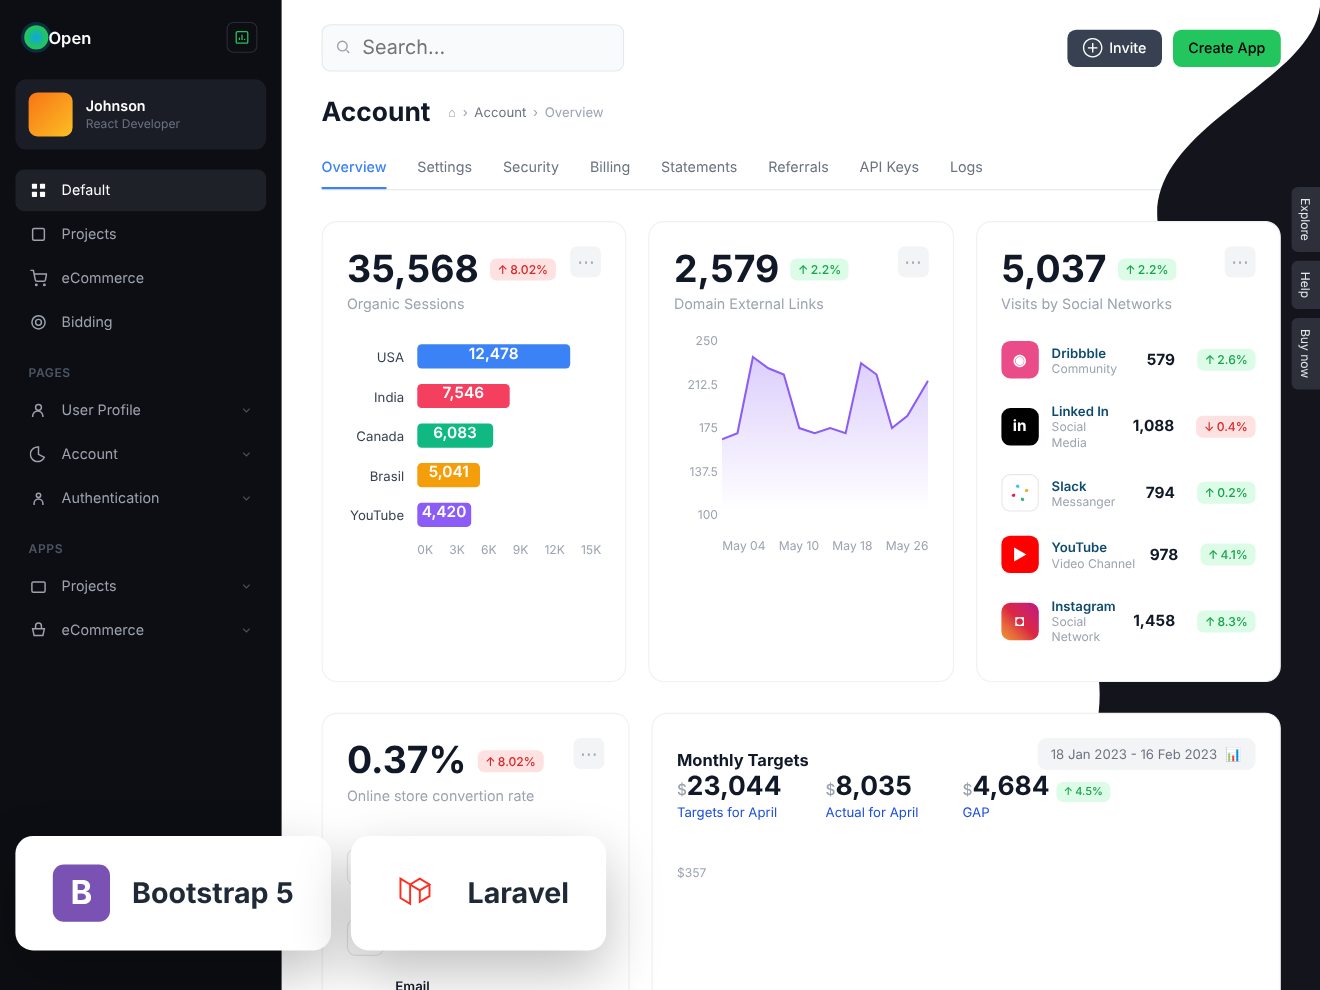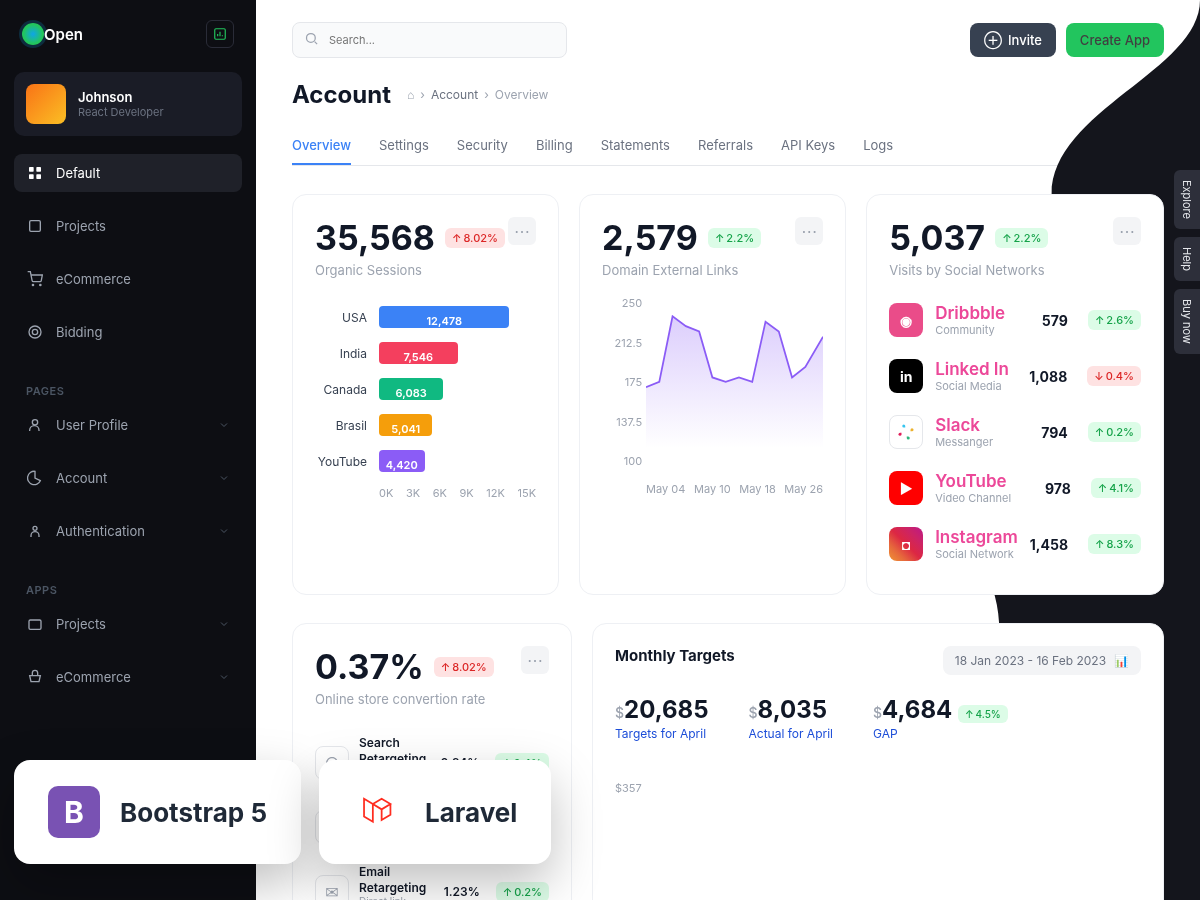--- a/index.html
+++ b/index.html
@@ -9,36 +9,36 @@
 .sidebar::-webkit-scrollbar{width:0}
 .brand{display:flex;align-items:center;justify-content:space-between;margin-bottom:24px;padding:0 8px}
 .brand-left{display:flex;align-items:center;}
 .brand-logo{width:22px;height:22px;border-radius:50%;background:radial-gradient(circle,#0ea5e9 0%,#22c55e 60%);box-shadow:0 0 0 3px rgba(14,165,233,.2)}
 .brand-name{font-weight:600;font-size:15px}
 .brand-chart{width:28px;height:28px;border:1px solid #2a2c38;border-radius:6px;display:flex;align-items:center;justify-content:center;color:#22c55e}
 .user-card{background:#1a1c26;border-radius:10px;padding:12px;display:flex;gap:12px;align-items:center;margin-bottom:18px}
 .avatar{width:40px;height:40px;border-radius:8px;background:linear-gradient(135deg,#f97316,#fbbf24)}
 .user-name{font-size:13px;font-weight:600}
 .user-role{font-size:11px;color:#6b7280}
-.nav-item{display:flex;align-items:center;gap:12px;padding:10px 12px;border-radius:8px;font-size:13px;color:#9ca3af;cursor:pointer;margin-bottom:15px;position:relative}
+.nav-item{display:flex;align-items:center;gap:12px;padding:10px 12px;border-radius:8px;font-size:13px;color:#9ca3af;cursor:pointer;margin-bottom:2px;position:relative}
 .nav-item.active{background:#1f2129;color:#fff}
 .nav-icon{width:18px;height:18px;display:flex;align-items:center;justify-content:center;flex-shrink:0}
 .nav-label{flex:1}
 .chevron{width:12px;height:12px;color:#4b5563}
 .section-label{font-size:11px;font-weight:600;color:#4b5563;letter-spacing:.5px;padding:18px 12px 8px}
 .main{flex:1;background:#fff;overflow-y:auto;position:relative}
 .main::-webkit-scrollbar{width:0}
 .topbar{display:flex;align-items:center;justify-content:space-between;padding:22px 36px 10px}
 .search{position:relative;width:275px}
-.search input{width:100%;border:1px solid #e5e7eb;border-radius:8px;padding:10px 12px 10px 36px;font-size:11px;background:#f9fafb}
+.search input{width:100%;border:1px solid #e5e7eb;border-radius:8px;padding:10px 12px 10px 36px;font-size:18px;background:#f9fafb}
 .search-icon{position:absolute;left:12px;top:50%;transform:translateY(-50%);color:#9ca3af}
 .topbar-actions{display:flex;gap:10px}
 .btn{padding:9px 14px;border-radius:8px;font-size:13px;font-weight:500;border:none;cursor:pointer;display:flex;align-items:center;gap:6px}
 .btn-dark{background:#374151;color:#fff}
-.btn-green{background:#22c55e;color:#404040}
+.btn-green{background:#22c55e;color:#000000}
 .page-header{padding:12px 36px 0}
 .page-title-row{display:flex;align-items:center;gap:16px}
 .page-title{font-size:24px;font-weight:700;color:#111827}
 .breadcrumb{display:flex;align-items:center;gap:6px;font-size:12px;color:#9ca3af}
 .breadcrumb a{color:#6b7280;text-decoration:none}
 .tabs{display:flex;gap:28px;border-bottom:1px solid #e5e7eb;margin-top:18px}
 .tab{padding:10px 0;font-size:13px;color:#6b7280;cursor:pointer;border-bottom:2px solid transparent}
 .tab.active{color:#3b82f6;border-bottom-color:#3b82f6;font-weight:500}
 .cards{display:grid;grid-template-columns:repeat(3,1fr);gap:20px;padding:28px 36px}
 .card{background:#fff;border:1px solid #eef0f4;border-radius:14px;padding:22px;position:relative}
@@ -47,42 +47,42 @@
 .metric-val{font-size:34px;font-weight:700;color:#111827}
 .badge{font-size:11px;padding:3px 7px;border-radius:6px;font-weight:500;display:inline-flex;align-items:center;gap:2px}
 .badge-red{background:#fee2e2;color:#dc2626}
 .badge-green{background:#dcfce7;color:#16a34a}
 .metric-sub{font-size:13px;color:#9ca3af;margin-top:4px}
 .card-menu{width:28px;height:28px;background:#f3f4f6;border-radius:6px;display:flex;align-items:center;justify-content:center;color:#9ca3af;cursor:pointer}
 .bars{margin-top:28px}
 .bar-row{display:flex;align-items:center;gap:12px;margin-bottom:14px}
 .bar-label{width:52px;font-size:12px;color:#374151;text-align:right}
 .bar-track{flex:1;height:22px;position:relative}
-.bar-fill{height:100%;border-radius:4px;display:flex;align-items:flex-end;justify-content:center;color:#fff;font-size:11px;font-weight:600}
+.bar-fill{height:100%;border-radius:4px;display:flex;align-items:flex-start;justify-content:center;color:#fff;font-size:14px;font-weight:600}
 .bar-ticks{display:flex;justify-content:space-between;font-size:11px;color:#9ca3af;padding-left:64px;margin-top:6px}
 .chart-area{margin-top:18px;height:200px;position:relative}
 .y-ticks{position:absolute;left:0;top:0;bottom:28px;width:40px;display:flex;flex-direction:column;justify-content:space-between;font-size:11px;color:#9ca3af;text-align:right}
 .x-ticks{position:absolute;left:44px;right:0;bottom:0;display:flex;justify-content:space-between;font-size:11px;color:#9ca3af}
 .chart-svg{position:absolute;left:44px;right:0;top:0;bottom:28px}
 .social-list{margin-top:14px}
 .social-row{display:flex;align-items:center;gap:12px;padding:11px 0}
 .social-icon{width:34px;height:34px;border-radius:8px;display:flex;align-items:center;justify-content:center;color:#fff;font-size:14px;font-weight:700}
 .social-info{flex:1}
-.social-name{font-size:17px;font-weight:600;color:#ec4899}
+.social-name{font-size:12px;font-weight:600;color:#0c4a6e}
 .social-sub{font-size:11px;color:#9ca3af}
 .social-val{font-size:14px;font-weight:700;color:#111827}
 .row2{display:grid;grid-template-columns:280px 1fr;gap:20px;padding:0 36px 28px}
 .conv-list{margin-top:18px}
 .conv-row{display:flex;align-items:center;gap:10px;padding:10px 0}
 .conv-icon{width:34px;height:34px;border:1px solid #e5e7eb;border-radius:8px;display:flex;align-items:center;justify-content:center;color:#9ca3af}
 .conv-info{flex:1}
 .conv-name{font-size:12px;font-weight:600;color:#111827;line-height:1.3}
 .conv-sub{font-size:10px;color:#9ca3af}
 .conv-val{font-size:12px;font-weight:600;color:#111827}
-.targets-head{display:flex;justify-content:space-between;align-items:flex-start;margin-bottom:20px}
+.targets-head{display:flex;justify-content:space-between;align-items:flex-end;}
 .targets-title{font-size:15px;font-weight:700;color:#111827}
 .date-range{background:#f3f4f6;padding:7px 12px;border-radius:8px;font-size:12px;color:#6b7280;display:flex;align-items:center;gap:8px}
 .targets-stats{display:flex;gap:40px}
 .target-stat{}
 .target-val{font-size:24px;font-weight:700;color:#111827}
 .target-val .cur{color:#9ca3af;font-size:14px;font-weight:500}
 .target-sub{font-size:12px;color:#1d4ed8;margin-top:2px}
 .wave{position:absolute;top:0;right:0;width:420px;height:900px;pointer-events:none;z-index:1}
 .side-tags{position:absolute;right:0;top:170px;display:flex;flex-direction:column;gap:8px;z-index:5}
 .side-tag{background:#2d2f3a;color:#e5e7eb;font-size:11px;padding:10px 6px;writing-mode:vertical-rl;border-radius:6px 0 0 6px;cursor:pointer}
@@ -480,21 +480,21 @@
       <div class="card" style="position:relative;z-index:2">
         <div class="targets-head">
           <div class="targets-title">Monthly Targets</div>
           <div class="date-range">
               <span>18 Jan 2023 - 16 Feb 2023</span>
               <span>📊</span>
             </div>
         </div>
         <div class="targets-stats">
           <div class="target-stat">
-            <div class="target-val"><span class="cur">$</span><span>20,685</span></div>
+            <div class="target-val"><span class="cur">$</span><span>23,044</span></div>
             <div class="target-sub">Targets for April</div>
           </div>
           <div class="target-stat">
             <div class="target-val"><span class="cur">$</span><span>8,035</span></div>
             <div class="target-sub">Actual for April</div>
           </div>
           <div class="target-stat">
             <div class="target-val"><span class="cur">$</span><span>4,684</span> <span class="badge badge-green" style="font-size:10px">↑<span>4.5%</span></span></div>
             <div class="target-sub">GAP</div>
           </div>

